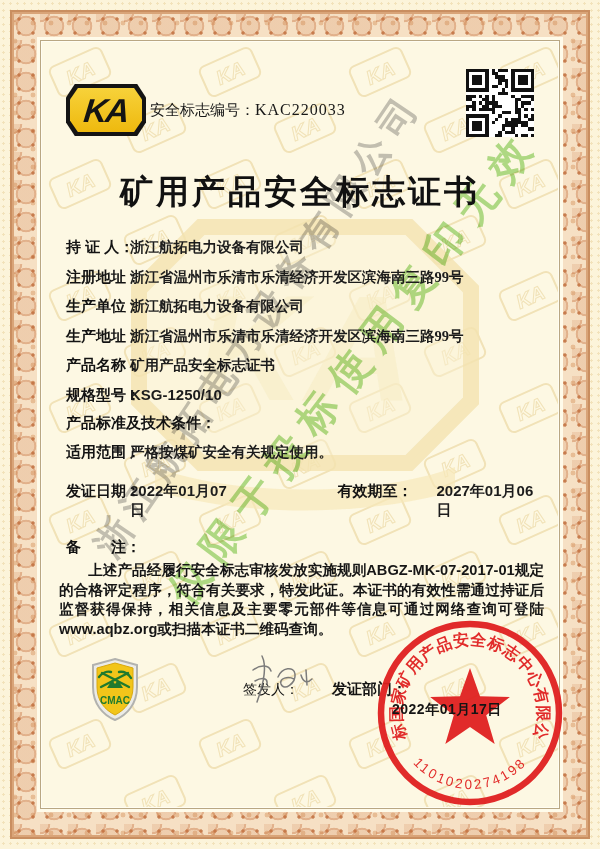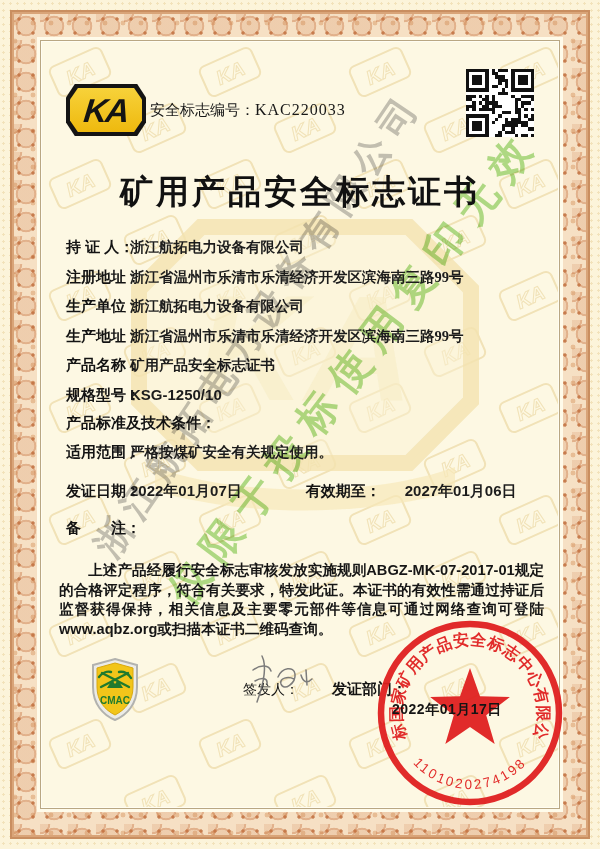--- a/index.html
+++ b/index.html
@@ -49,21 +49,21 @@
   
   .fields{position:absolute;left:66px;right:52px;top:237px;}
   .frow{display:flex;align-items:baseline;margin-bottom:9.5px;line-height:19px;}
   .flabel{flex:none;width:64px;font-size:15px;font-weight:bold;color:#131313;white-space:nowrap;}
   .fvalue{font-size:14.5px;font-weight:bold;color:#1c1c1c;font-family:"Liberation Serif",serif;}
   .frow.std .flabel{width:auto;margin-right:10px;}
   .frow.std .fvalue{font-family:"Liberation Sans",sans-serif;letter-spacing:.2px;}
   .frow.model .fvalue{font-family:Liberation Sans, sans-serif;font-size:15px;}
   .frow.dates{margin-top:19px;}
   .frow.dates .fvalue{font-family:"Liberation Sans",sans-serif;font-size:15px;}
-  .vlabel{font-size:15px;font-weight:bold;color:#131313;margin-left:64px;white-space:nowrap;}
+  .vlabel{font-size:15px;font-weight:bold;color:#131313;margin-left:96px;white-space:nowrap;}
   .vval{font-size:15px;font-weight:bold;color:#1c1c1c;margin-left:24px;}
   .frow.remark{margin-top:18px;}
   
   .statement{position:absolute;left:59px;right:56px;top:561px;font-size:14.6px;line-height:19.5px;
              font-weight:bold;color:#161616;text-align:justify;text-indent:2em;
              font-family:Liberation Sans, sans-serif;}
   
   .cmac{position:absolute;left:88px;top:656px;}
   .signer{position:absolute;left:199px;top:681px;font-size:14px;font-weight:normal;color:#131313;margin-left:44px;}
   .sig{position:absolute;left:248px;top:650px;}

